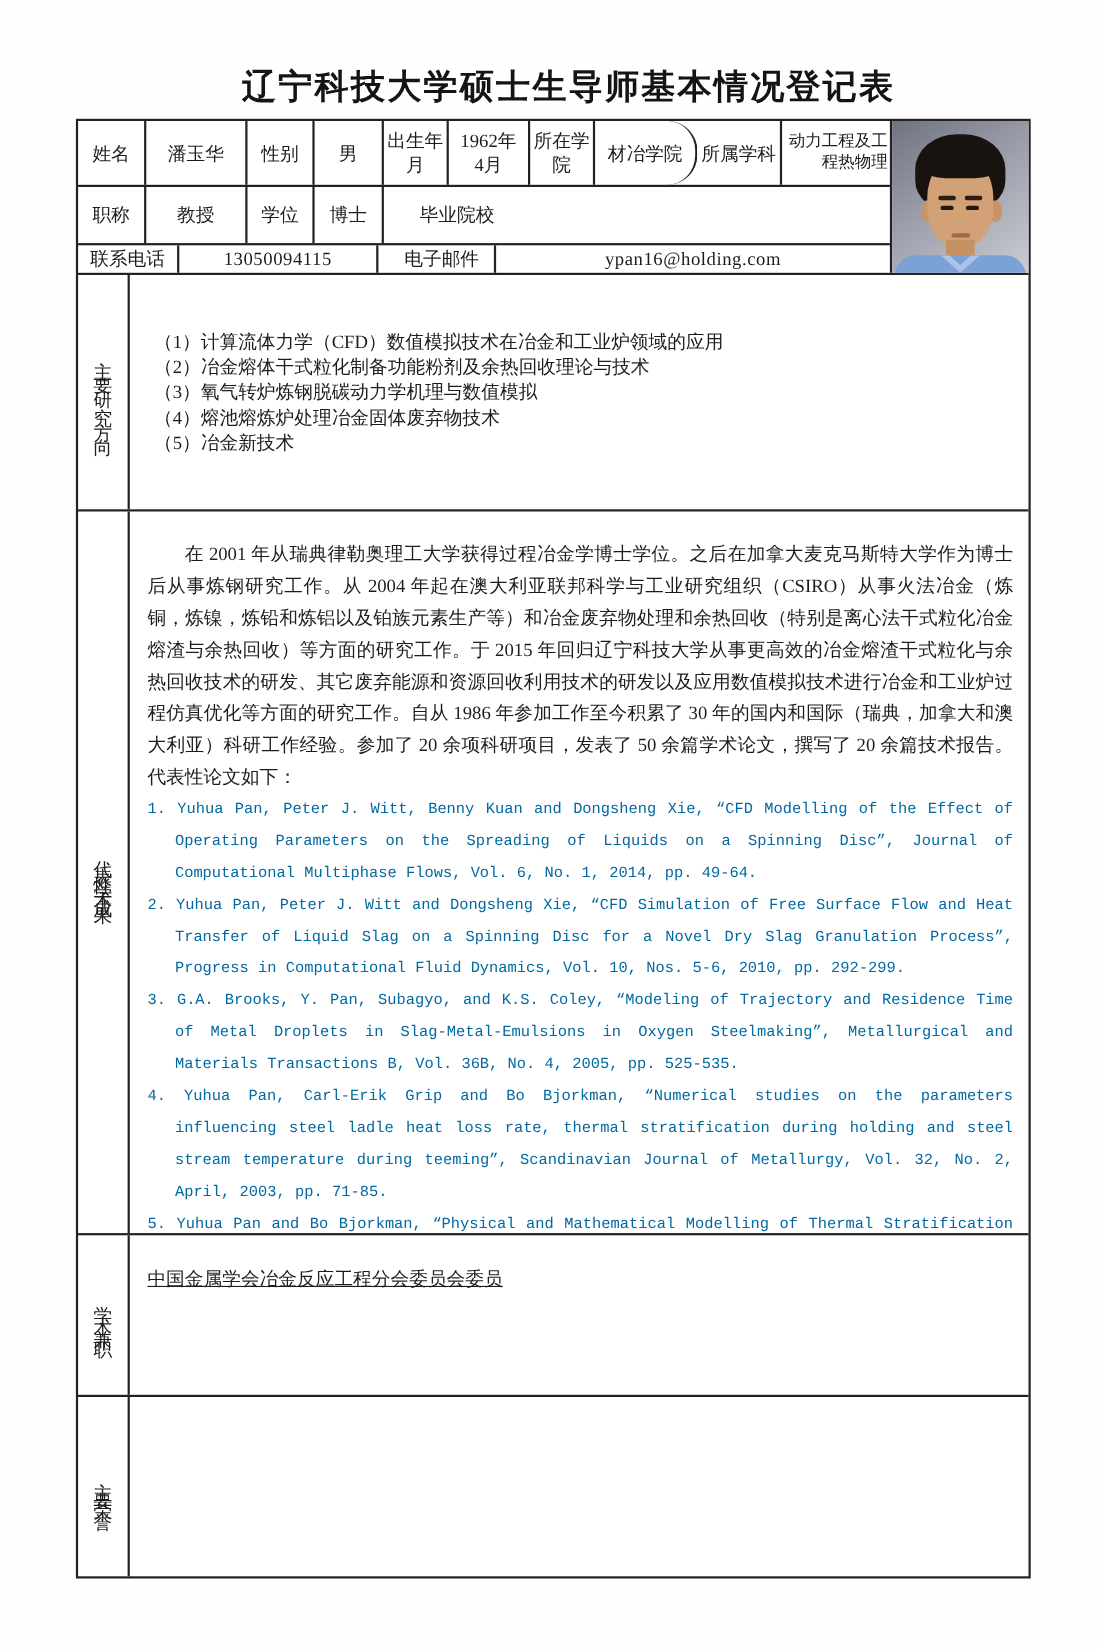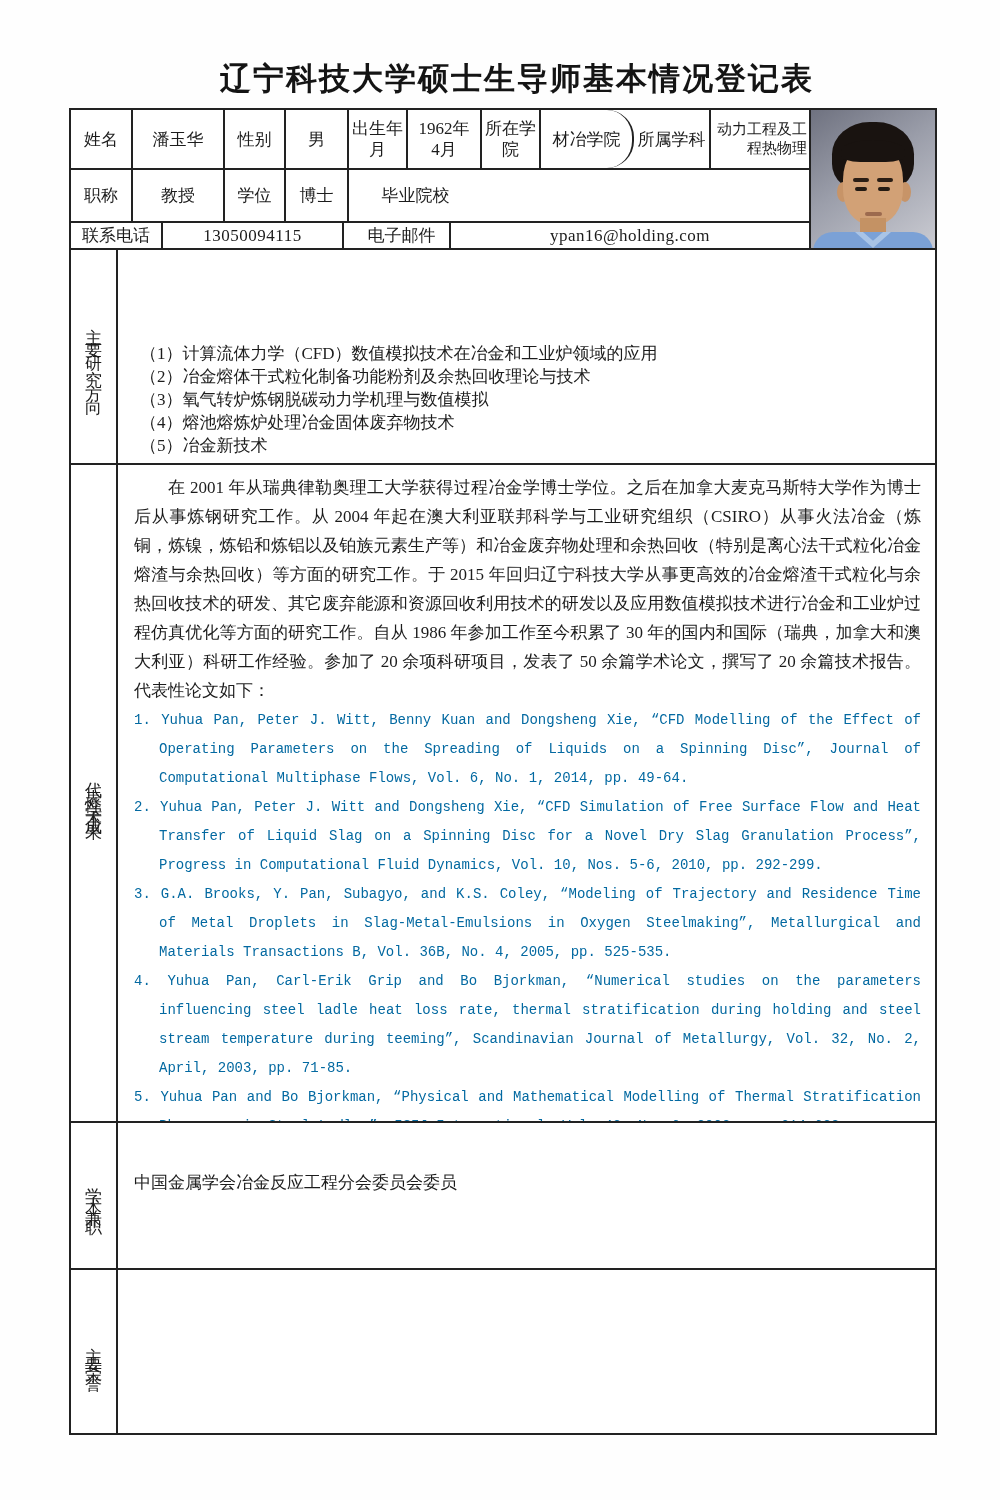--- a/index.html
+++ b/index.html
@@ -111,37 +111,37 @@
     font-size: 17px; color: #1c1c1c;
   }
   .ls-research { letter-spacing: 14px; }
   .ls-achv     { letter-spacing: 7px; }
   .ls-pos      { letter-spacing: 11px; }
   .ls-honor    { letter-spacing: 9px; }
   .content-col { flex: 1; overflow: hidden; }
 
   .research-list {
     height: 100%; display: flex; flex-direction: column;
-    justify-content: flex-end; padding: 6px 10px 6px 22px;
+    justify-content: center; padding: 6px 10px 6px 22px;
   }
   .research-item { font-size: 17px; }
 
   .achv-content { padding: 8px 14px 0 16px; }
   .achv-intro {
     font-size: 17px; line-height: 29px; text-align: justify;
-    text-indent: 34px; color: #1c1c1c;
+    text-indent: 34px; color: #1c1c1c; margin-top: 16px;
   }
   .pub-list { margin-top: 1px; }
   .pub-item {
     font-family: "Liberation Mono", "DejaVu Sans Mono", monospace;
     font-size: 14px; line-height: 29px; text-align: justify;
     padding-left: 25px; text-indent: -25px; color: #0369a1;
   }
 
-  .pos-content { padding: 48px 14px 0 16px; font-size: 17px; }
+  .pos-content { padding: 28px 14px 0 16px; font-size: 17px; text-decoration: underline; }
   .honor-content { padding: 14px 16px; font-size: 17px; }
 </style>
 </head>
 <body>
 
 <div class="page">
 
   <div class="doc-title">辽宁科技大学硕士生导师基本情况登记表</div>
 
   <div class="form-table">

